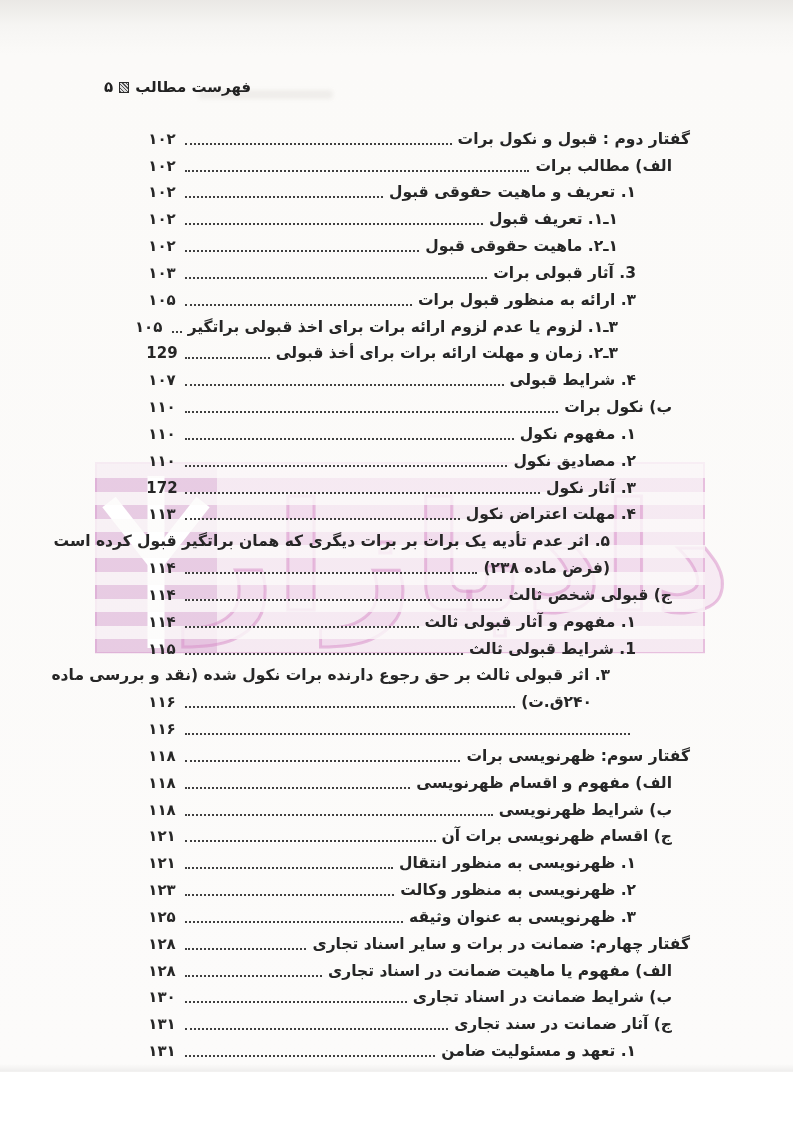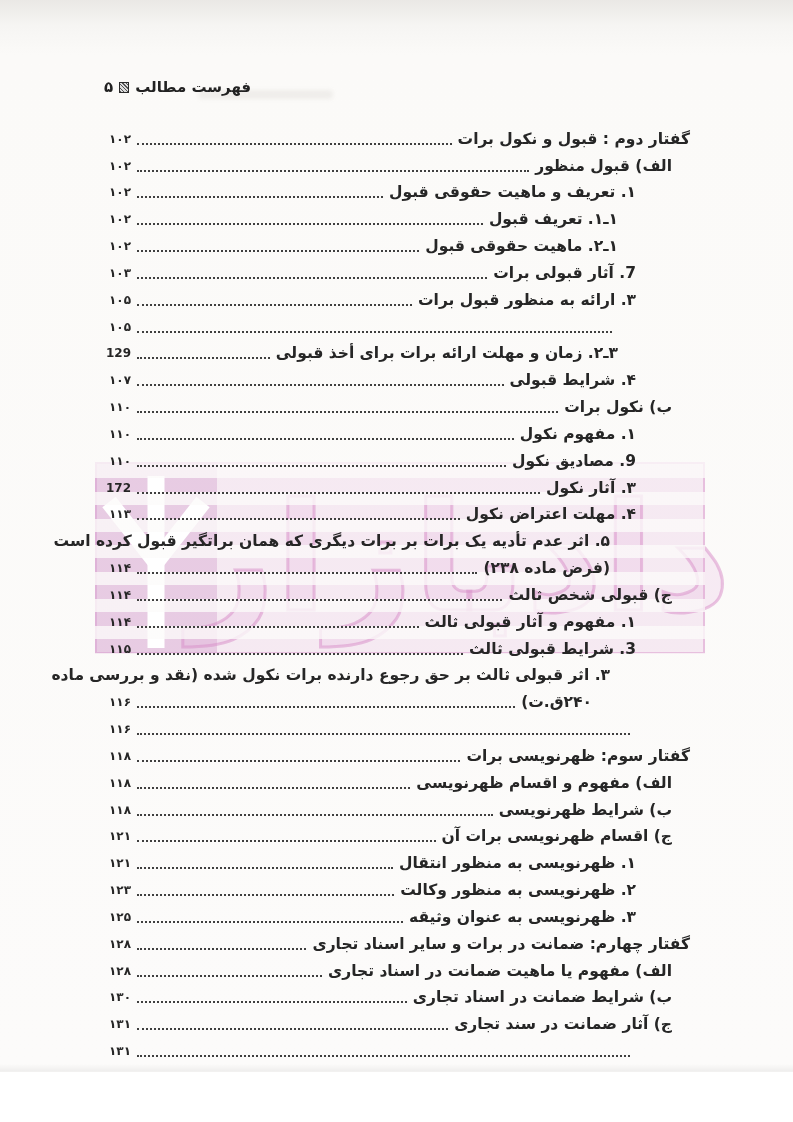--- a/index.html
+++ b/index.html
@@ -44,22 +44,22 @@
   .t{
     font-size:15.5px;font-weight:600;line-height:24px;white-space:nowrap;
     letter-spacing:0;
     text-align:right;
   }
   .dots{
     flex:1;border-bottom:2.4px dotted #3f3f3f;
     margin:0 6px;transform:translateY(-6px);min-width:10px;
   }
   .pg{
-    font-size:12px;font-weight:600;line-height:24px;
-    min-width:34px;text-align:right;
+    font-size:15px;font-weight:600;line-height:24px;
+    min-width:34px;text-align:center;margin-left:48px;
   }
   .ind-0{padding-right:0;}
   .ind-1{padding-right:18px;}
   .ind-2{padding-right:54px;}
   .ind-3{padding-right:72px;}
   .ind-4{padding-right:80px;}
   .ind-5{padding-right:98px;}
   
   .watermark{
     position:absolute;left:95px;top:462px;width:610px;height:192px;
@@ -127,50 +127,51 @@
     <div class="wm-stripes"></div>
   </div>
 
   <div class="toc" id="toc">
       <div class="row ind-0">
         <span class="t">گفتار دوم : قبول و نکول برات</span>
         <span class="dots"></span>
         <span class="pg">۱۰۲</span>
       </div>
       <div class="row ind-1">
-        <span class="t">الف) قبول منظور</span>
+        <span class="t">الف) مطالب برات</span>
         <span class="dots"></span>
         <span class="pg">۱۰۲</span>
       </div>
       <div class="row ind-2">
         <span class="t">۱. تعریف و ماهیت حقوقی قبول</span>
         <span class="dots"></span>
         <span class="pg">۱۰۲</span>
       </div>
       <div class="row ind-3">
         <span class="t">۱ـ۱. تعریف قبول</span>
         <span class="dots"></span>
         <span class="pg">۱۰۲</span>
       </div>
       <div class="row ind-3">
         <span class="t">۱ـ۲. ماهیت حقوقی قبول</span>
         <span class="dots"></span>
         <span class="pg">۱۰۲</span>
       </div>
       <div class="row ind-2">
-        <span class="t">7. آثار قبولی برات</span>
+        <span class="t">3. آثار قبولی برات</span>
         <span class="dots"></span>
         <span class="pg">۱۰۳</span>
       </div>
       <div class="row ind-2">
         <span class="t">۳. ارائه به منظور قبول برات</span>
         <span class="dots"></span>
         <span class="pg">۱۰۵</span>
       </div>
       <div class="row ind-3">
+        <span class="t">۳ـ۱. لزوم یا عدم لزوم ارائه برات برای اخذ قبولی براتگیر</span>
         <span class="dots"></span>
         <span class="pg">۱۰۵</span>
       </div>
       <div class="row ind-3">
         <span class="t">۳ـ۲. زمان و مهلت ارائه برات برای أخذ قبولی</span>
         <span class="dots"></span>
         <span class="pg">129</span>
       </div>
       <div class="row ind-2">
         <span class="t">۴. شرایط قبولی</span>
@@ -181,21 +182,21 @@
         <span class="t">ب) نکول برات</span>
         <span class="dots"></span>
         <span class="pg">۱۱۰</span>
       </div>
       <div class="row ind-2">
         <span class="t">۱. مفهوم نکول</span>
         <span class="dots"></span>
         <span class="pg">۱۱۰</span>
       </div>
       <div class="row ind-2">
-        <span class="t">9. مصادیق نکول</span>
+        <span class="t">۲. مصادیق نکول</span>
         <span class="dots"></span>
         <span class="pg">۱۱۰</span>
       </div>
       <div class="row ind-2">
         <span class="t">۳. آثار نکول</span>
         <span class="dots"></span>
         <span class="pg">172</span>
       </div>
       <div class="row ind-2">
         <span class="t">۴. مهلت اعتراض نکول</span>
@@ -214,21 +215,21 @@
         <span class="t">ج) قبولی شخص ثالث</span>
         <span class="dots"></span>
         <span class="pg">۱۱۴</span>
       </div>
       <div class="row ind-2">
         <span class="t">۱. مفهوم و آثار قبولی ثالث</span>
         <span class="dots"></span>
         <span class="pg">۱۱۴</span>
       </div>
       <div class="row ind-2">
-        <span class="t">3. شرایط قبولی ثالث</span>
+        <span class="t">1. شرایط قبولی ثالث</span>
         <span class="dots"></span>
         <span class="pg">۱۱۵</span>
       </div>
       <div class="row ind-4">
         <span class="t">۳. اثر قبولی ثالث بر حق رجوع دارنده برات نکول شده (نقد و بررسی ماده</span>
       </div>
       <div class="row ind-5">
         <span class="t">۲۴۰ق.ت)</span>
         <span class="dots"></span>
         <span class="pg">۱۱۶</span>
@@ -286,20 +287,21 @@
         <span class="t">ب) شرایط ضمانت در اسناد تجاری</span>
         <span class="dots"></span>
         <span class="pg">۱۳۰</span>
       </div>
       <div class="row ind-1">
         <span class="t">ج) آثار ضمانت در سند تجاری</span>
         <span class="dots"></span>
         <span class="pg">۱۳۱</span>
       </div>
       <div class="row ind-2">
+        <span class="t">۱. تعهد و مسئولیت ضامن</span>
         <span class="dots"></span>
         <span class="pg">۱۳۱</span>
       </div>
     </div>
 
 </div>
 
 <div class="scan-bottom-edge"></div>
 
 <div class="footer-strip">

